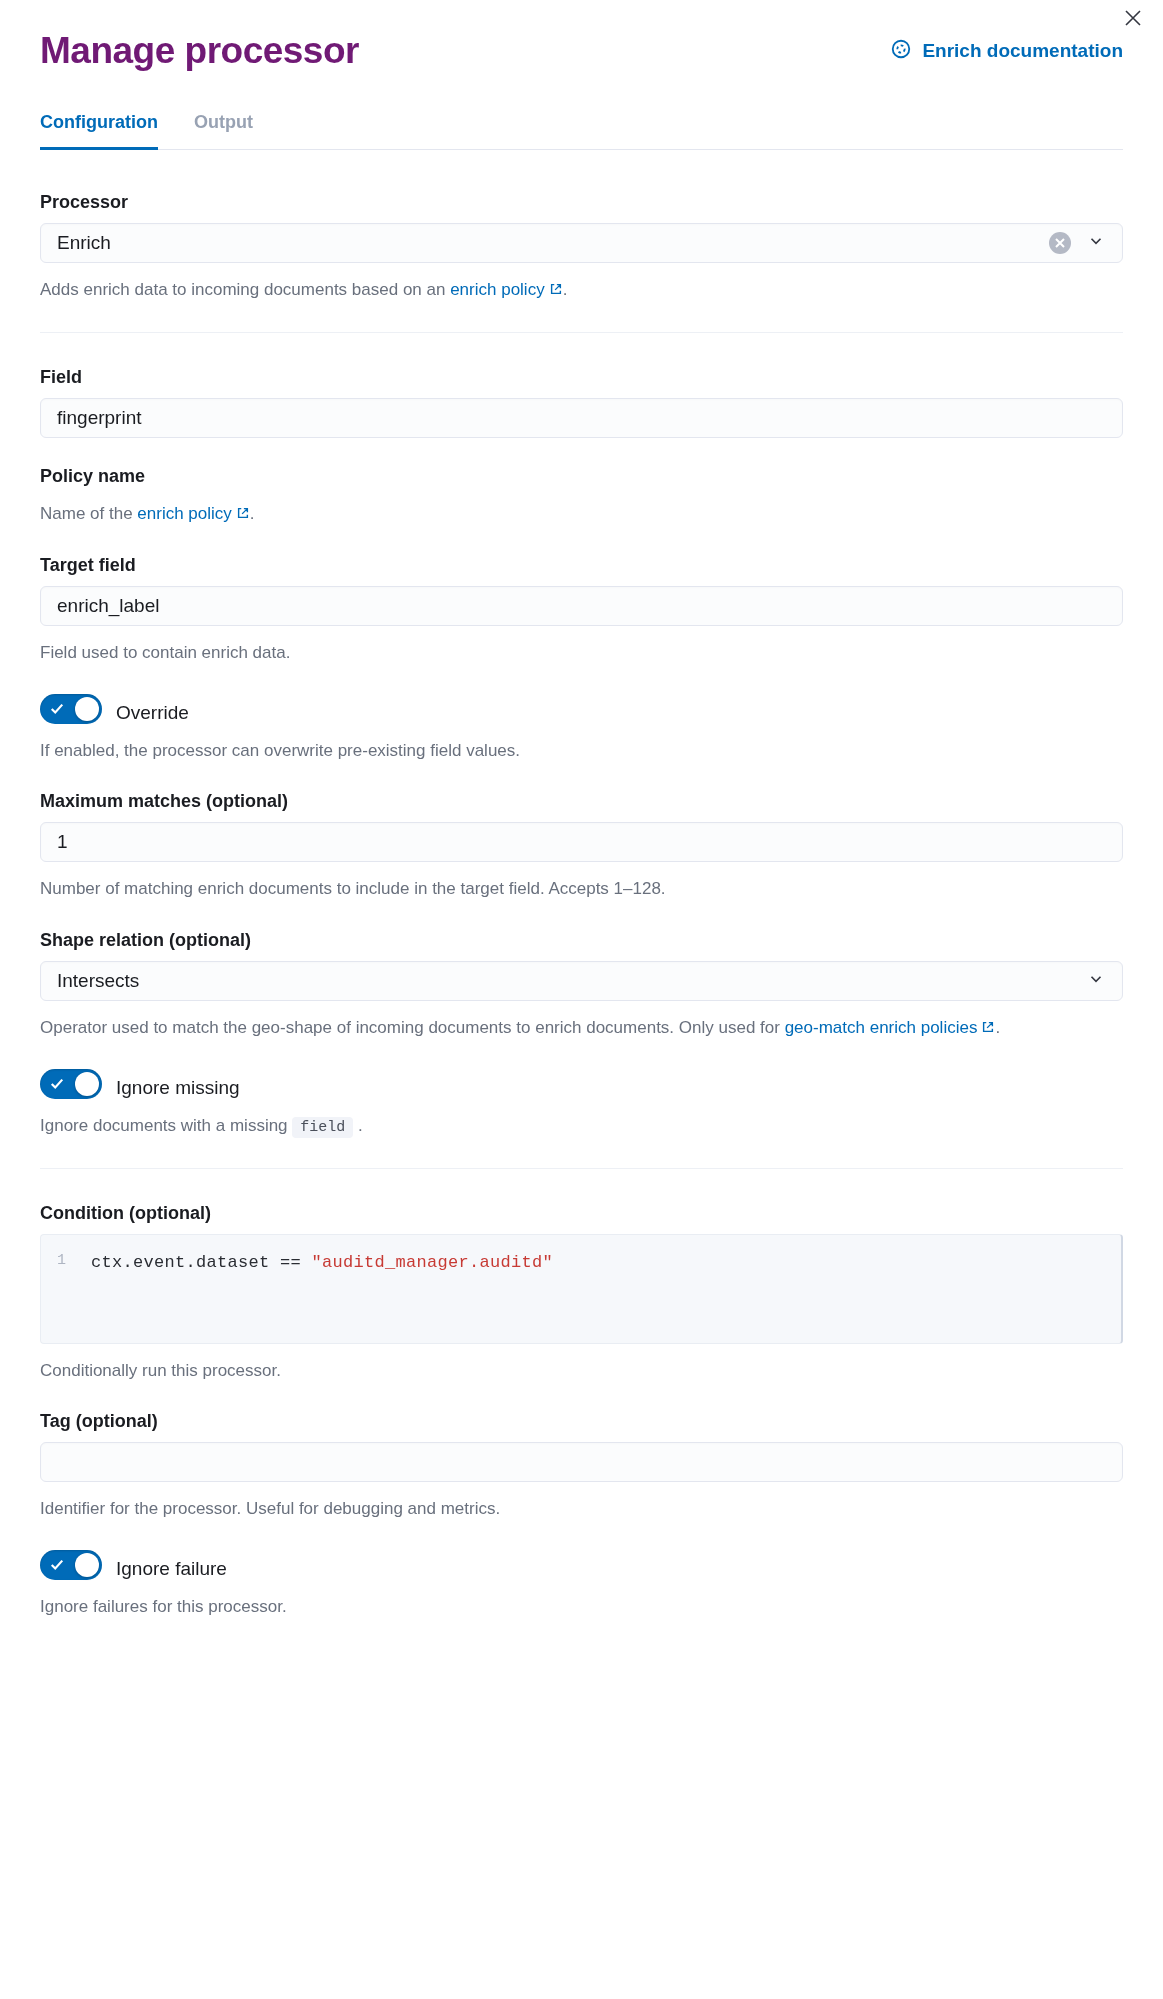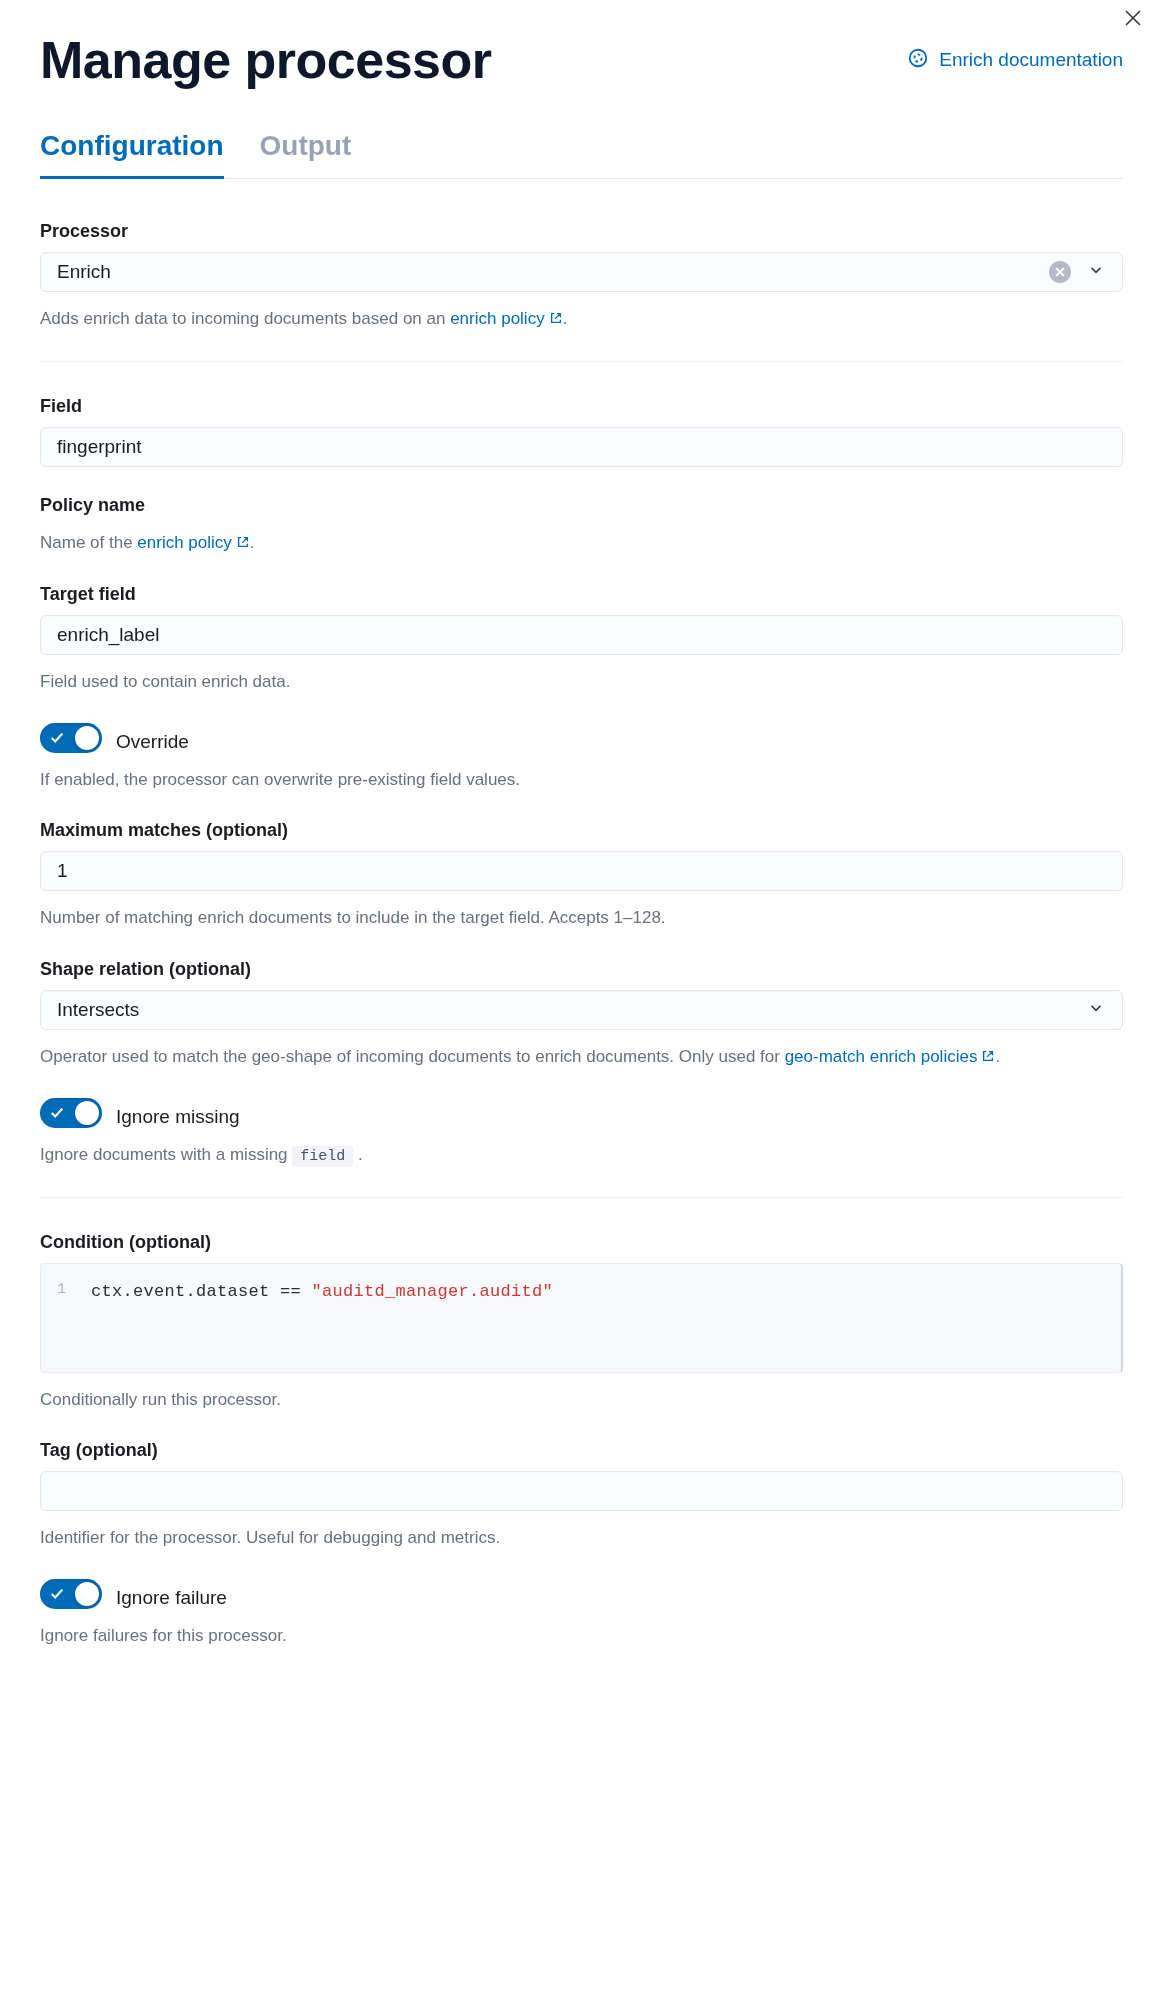--- a/index.html
+++ b/index.html
@@ -1,25 +1,25 @@
 <!DOCTYPE html>
 <html><head>
 <meta charset="utf-8">
 <style>
   * { box-sizing: border-box; margin: 0; padding: 0; }
   html, body { background: #fff; font-family: -apple-system, BlinkMacSystemFont, "Segoe UI", Helvetica, Arial, sans-serif; color: #1a1c21; }
   .panel { width: 1163px; padding: 30px 40px 60px 40px; position: relative; }
   .close-btn { position: absolute; top: 6px; right: 18px; width: 24px; height: 24px; cursor: pointer; color: #343741; }
   .close-btn svg { width: 100%; height: 100%; }
   .header-row { display: flex; justify-content: space-between; align-items: center; margin-bottom: 40px; }
-  .page-title { font-size: 52px; font-weight: 700; color: #0f172a; letter-spacing: -0.5px; }
-  .doc-link { display: flex; align-items: center; gap: 10px; color: #006bb8; font-size: 19px; font-weight: 400; text-decoration: none; cursor: pointer; }
+  .page-title { font-size: 37px; font-weight: 700; color: #701a75; letter-spacing: -0.5px; }
+  .doc-link { display: flex; align-items: center; gap: 10px; color: #006bb8; font-size: 19px; font-weight: 700; text-decoration: none; cursor: pointer; }
   .doc-link svg { width: 22px; height: 22px; }
   .tabs { display: flex; gap: 36px; border-bottom: 1px solid #e3e6ef; margin-bottom: 42px; }
-  .tab { font-size: 28px; font-weight: 700; padding-bottom: 14px; cursor: pointer; color: #98a2b3; border-bottom: 3px solid transparent; margin-bottom: -1px; }
+  .tab { font-size: 18px; font-weight: 700; padding-bottom: 14px; cursor: pointer; color: #98a2b3; border-bottom: 3px solid transparent; margin-bottom: -1px; }
   .tab.active { color: #006bb8; border-bottom-color: #006bb8; }
   .form-group { margin-bottom: 28px; }
   .form-label { font-size: 18px; font-weight: 700; color: #1a1c21; display: block; margin-bottom: 10px; }
   .input-wrap { position: relative; }
   .text-input, .select-input { width: 100%; height: 40px; background: #fbfcfd; border: 1px solid #e3e6ef; border-radius: 6px; padding: 0 16px; font-size: 19px; color: #1a1c21; font-family: inherit; box-shadow: inset 0 1px 2px rgba(0,0,0,0.02); }
   .select-input { appearance: none; padding-right: 53px; }
   .combo-input { padding-right: 90px; }
   .clear-btn { position: absolute; right: 52px; top: 50%; transform: translateY(-50%); width: 22px; height: 22px; border-radius: 50%; background: #b4b9c5; color: #fff; display: flex; align-items: center; justify-content: center; cursor: pointer; }
   .clear-btn svg { width: 10px; height: 10px; }
   .chev { position: absolute; right: 18px; top: 50%; transform: translateY(-50%); pointer-events: none; color: #343741; }

